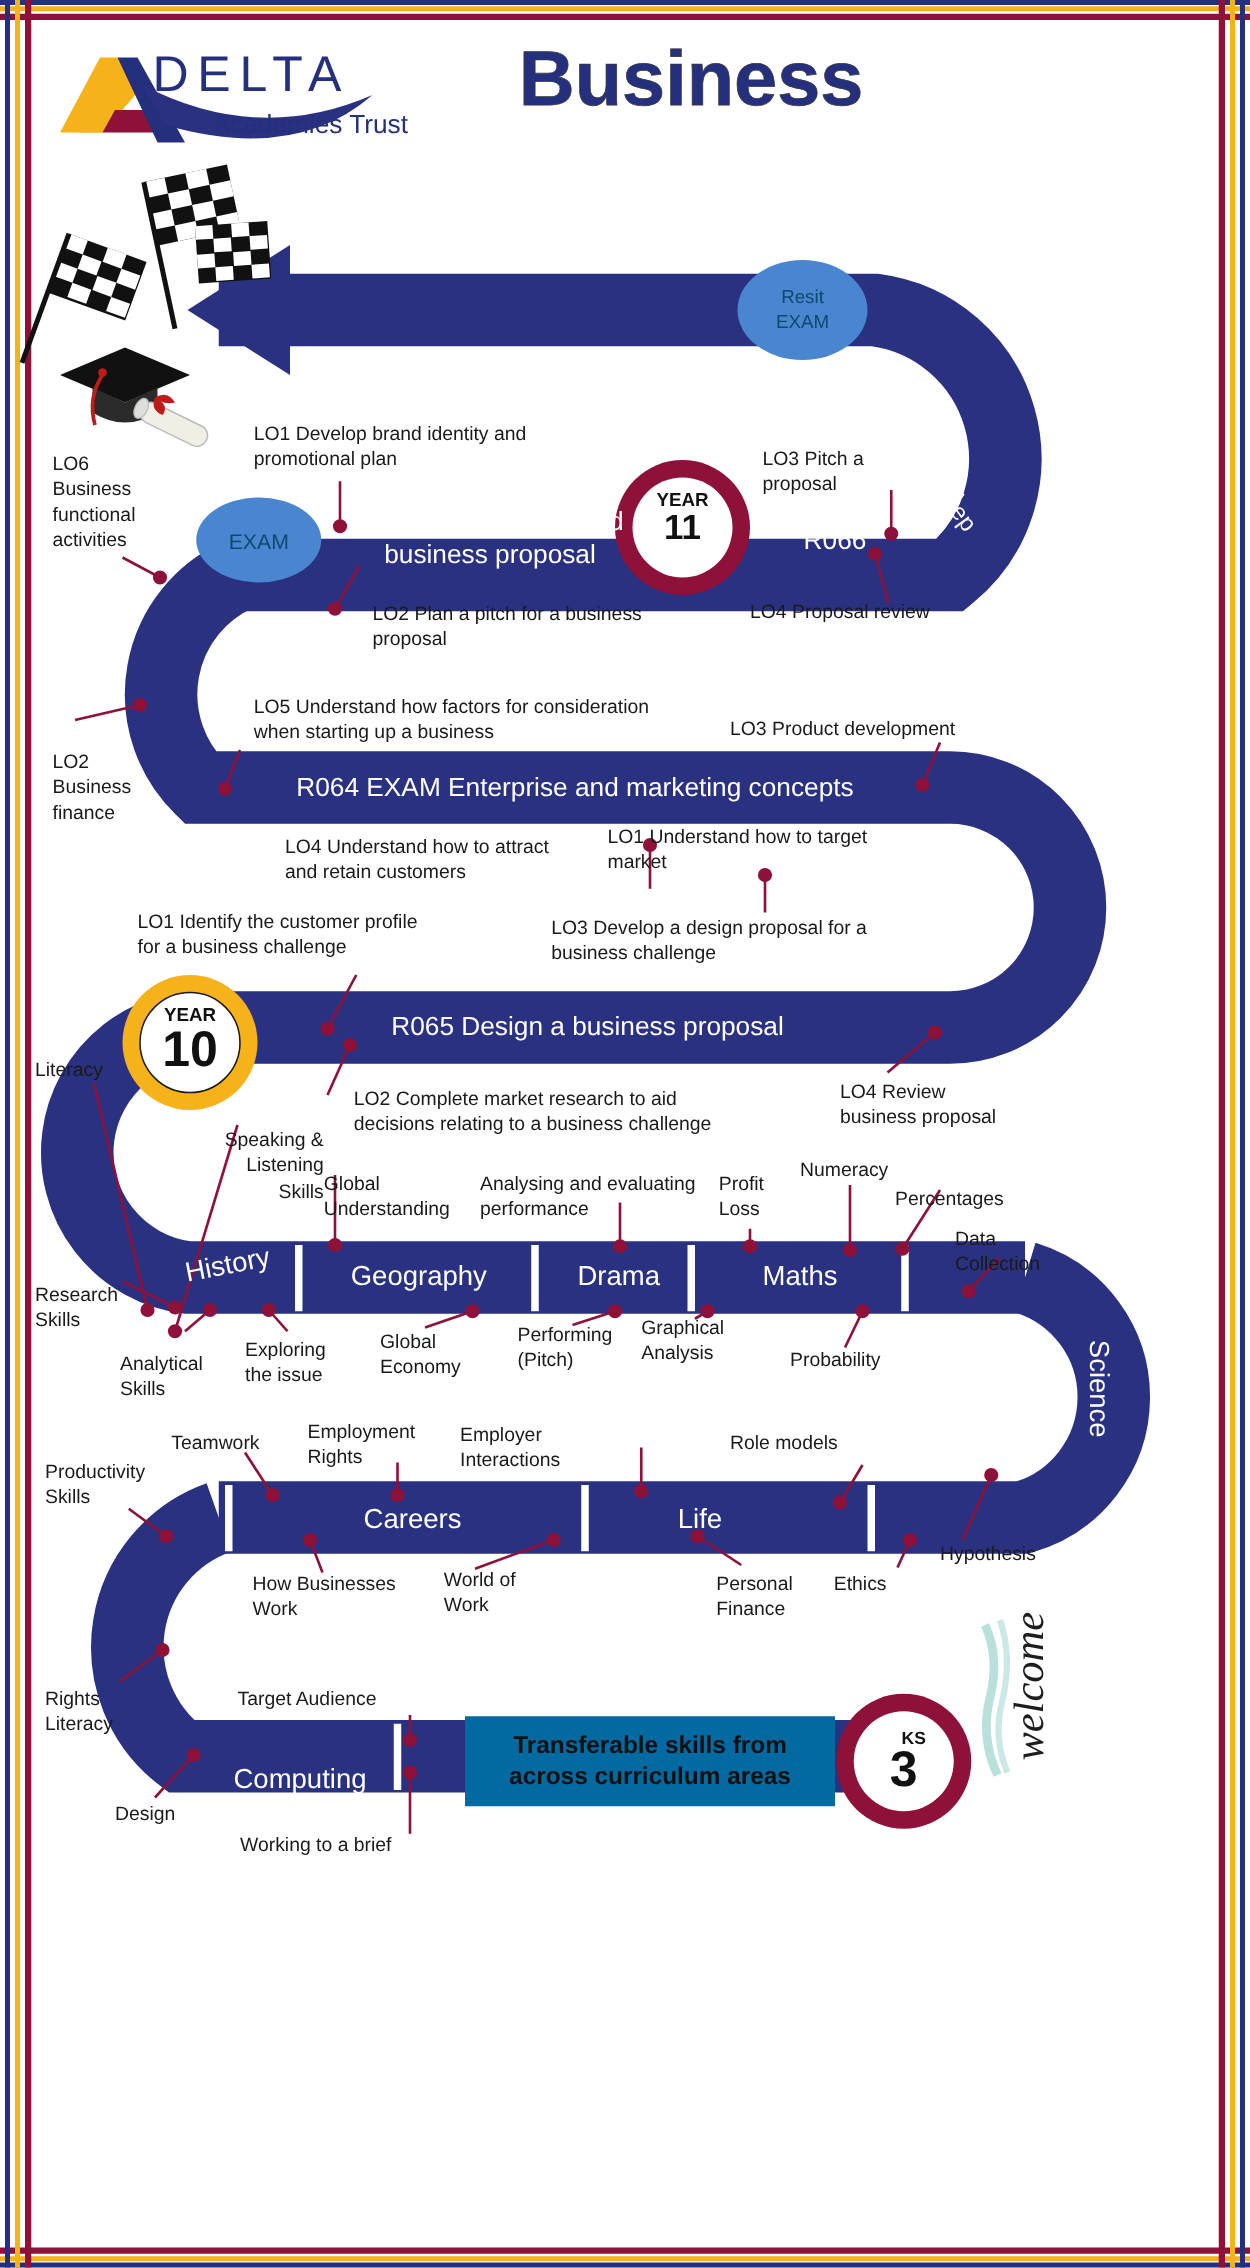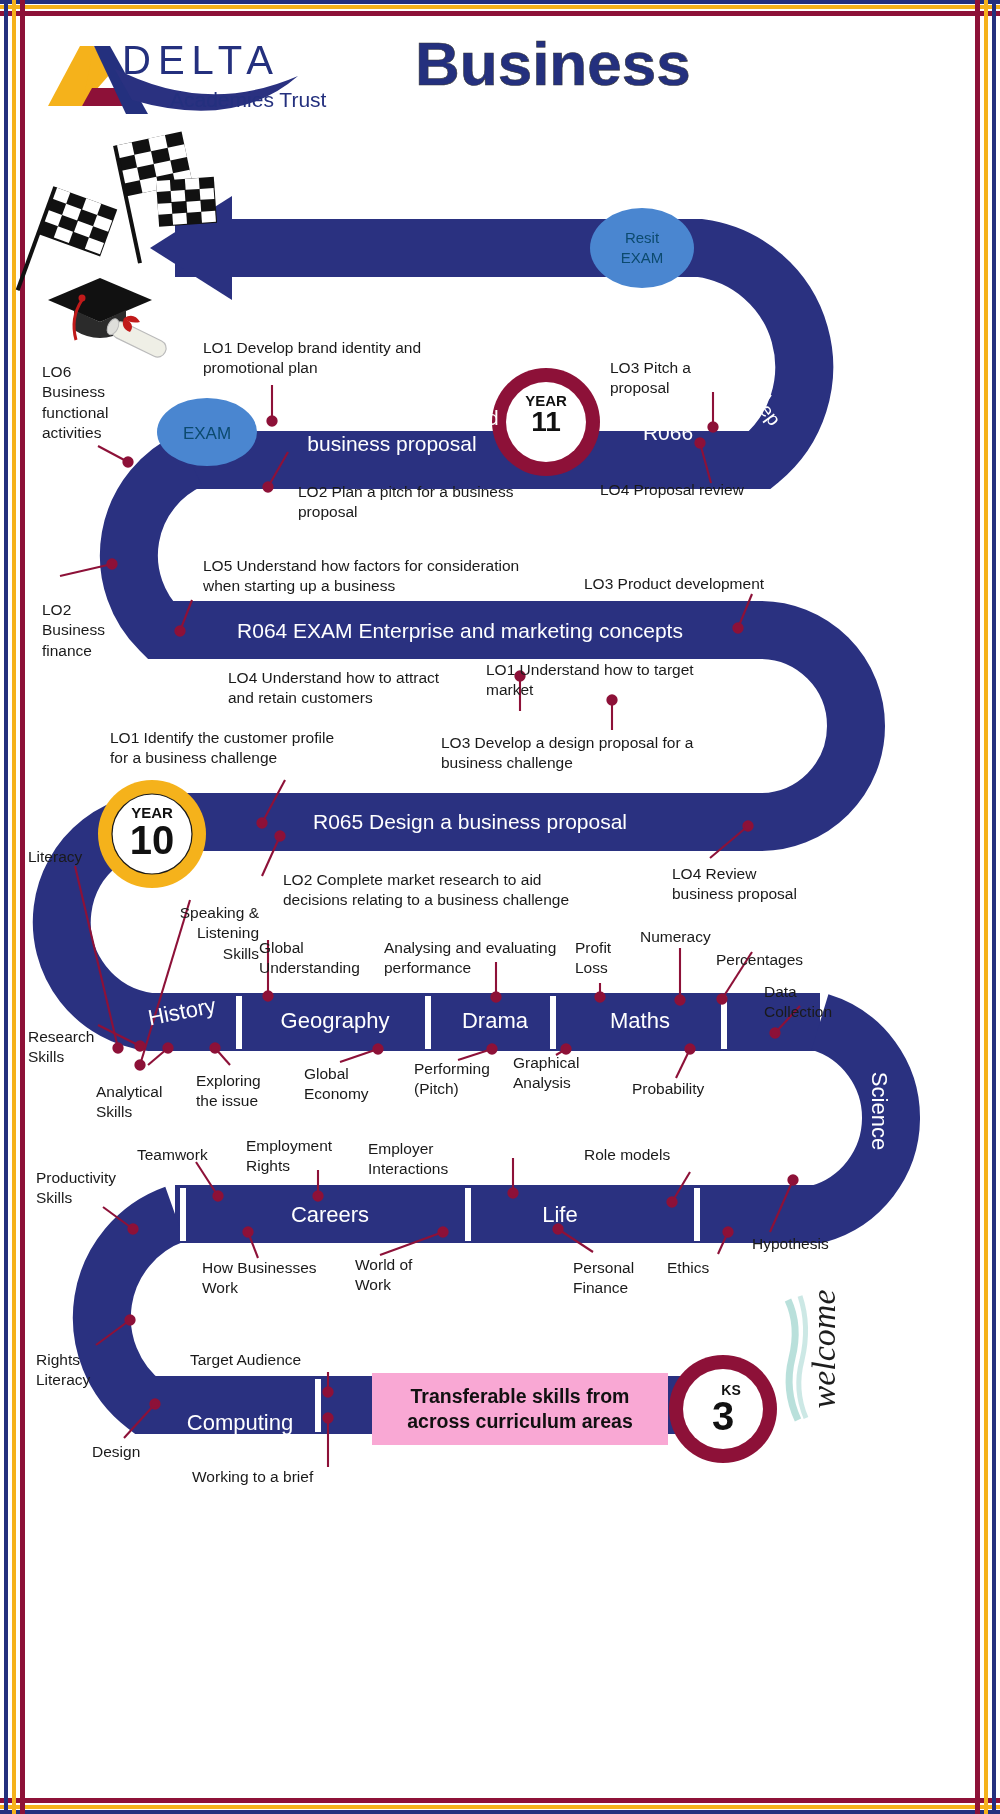--- a/index.html
+++ b/index.html
@@ -84,21 +84,21 @@
     font-family: "Liberation Sans", sans-serif;
   }
   #logo-delta { left: 92px; top: 8px; font-size: 40px; letter-spacing: 7px; font-weight: 300; }
   #logo-sub { left: 140px; top: 58px; font-size: 21px; }
 
   
   #transfer-box {
     position: absolute;
     left: 372px; top: 1373px;
     width: 296px; height: 72px;
-    background: #f9a8d4;
+    background: #0369a1;
     display: flex; align-items: center; justify-content: center;
   }
   #transfer-box span {
     font-size: 19.5px; font-weight: bold; color: #111;
     text-align: center; line-height: 1.3; white-space: pre-line;
     font-family: "Liberation Sans", sans-serif;
   }
   .welcome-word {
     position: absolute;
     color: #1d1d1d;

